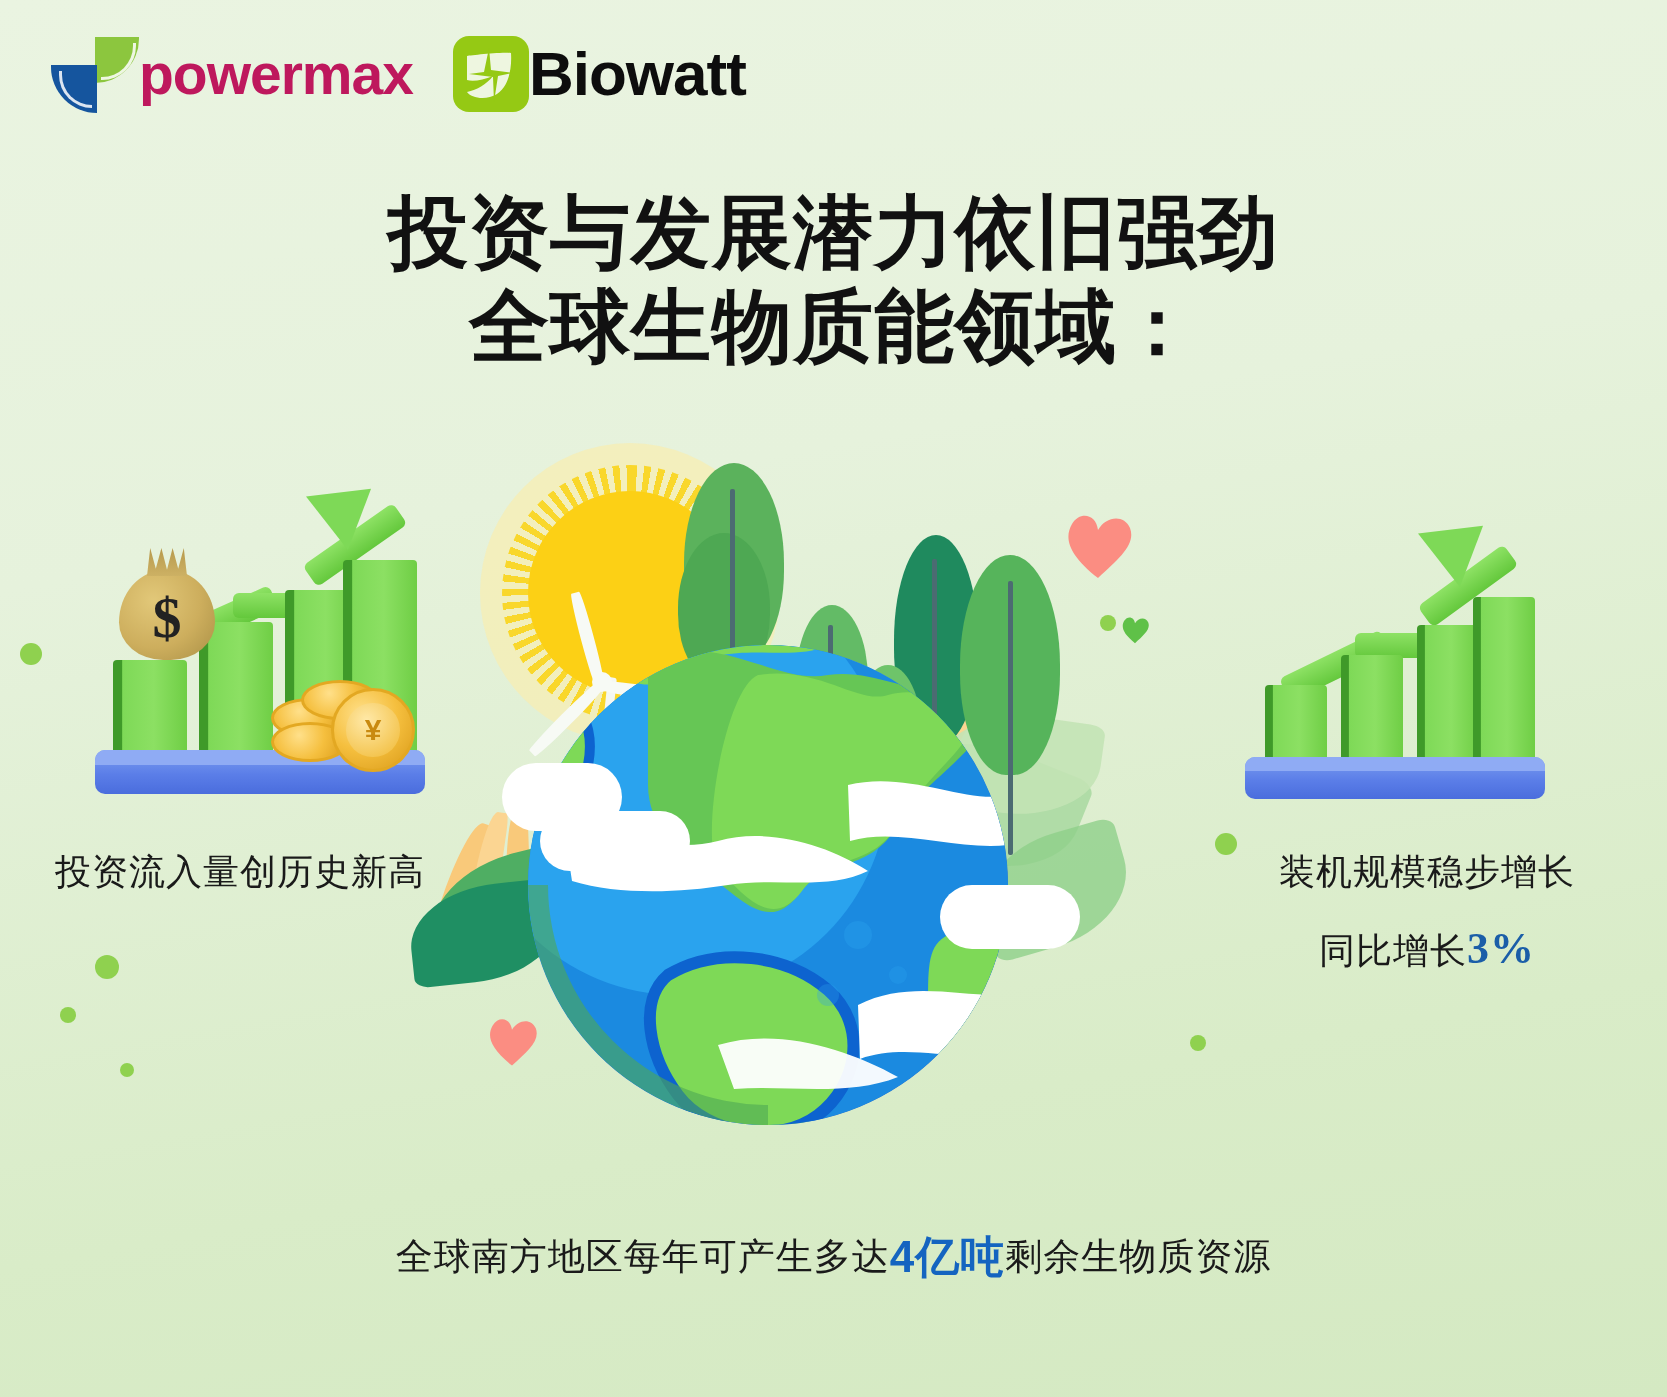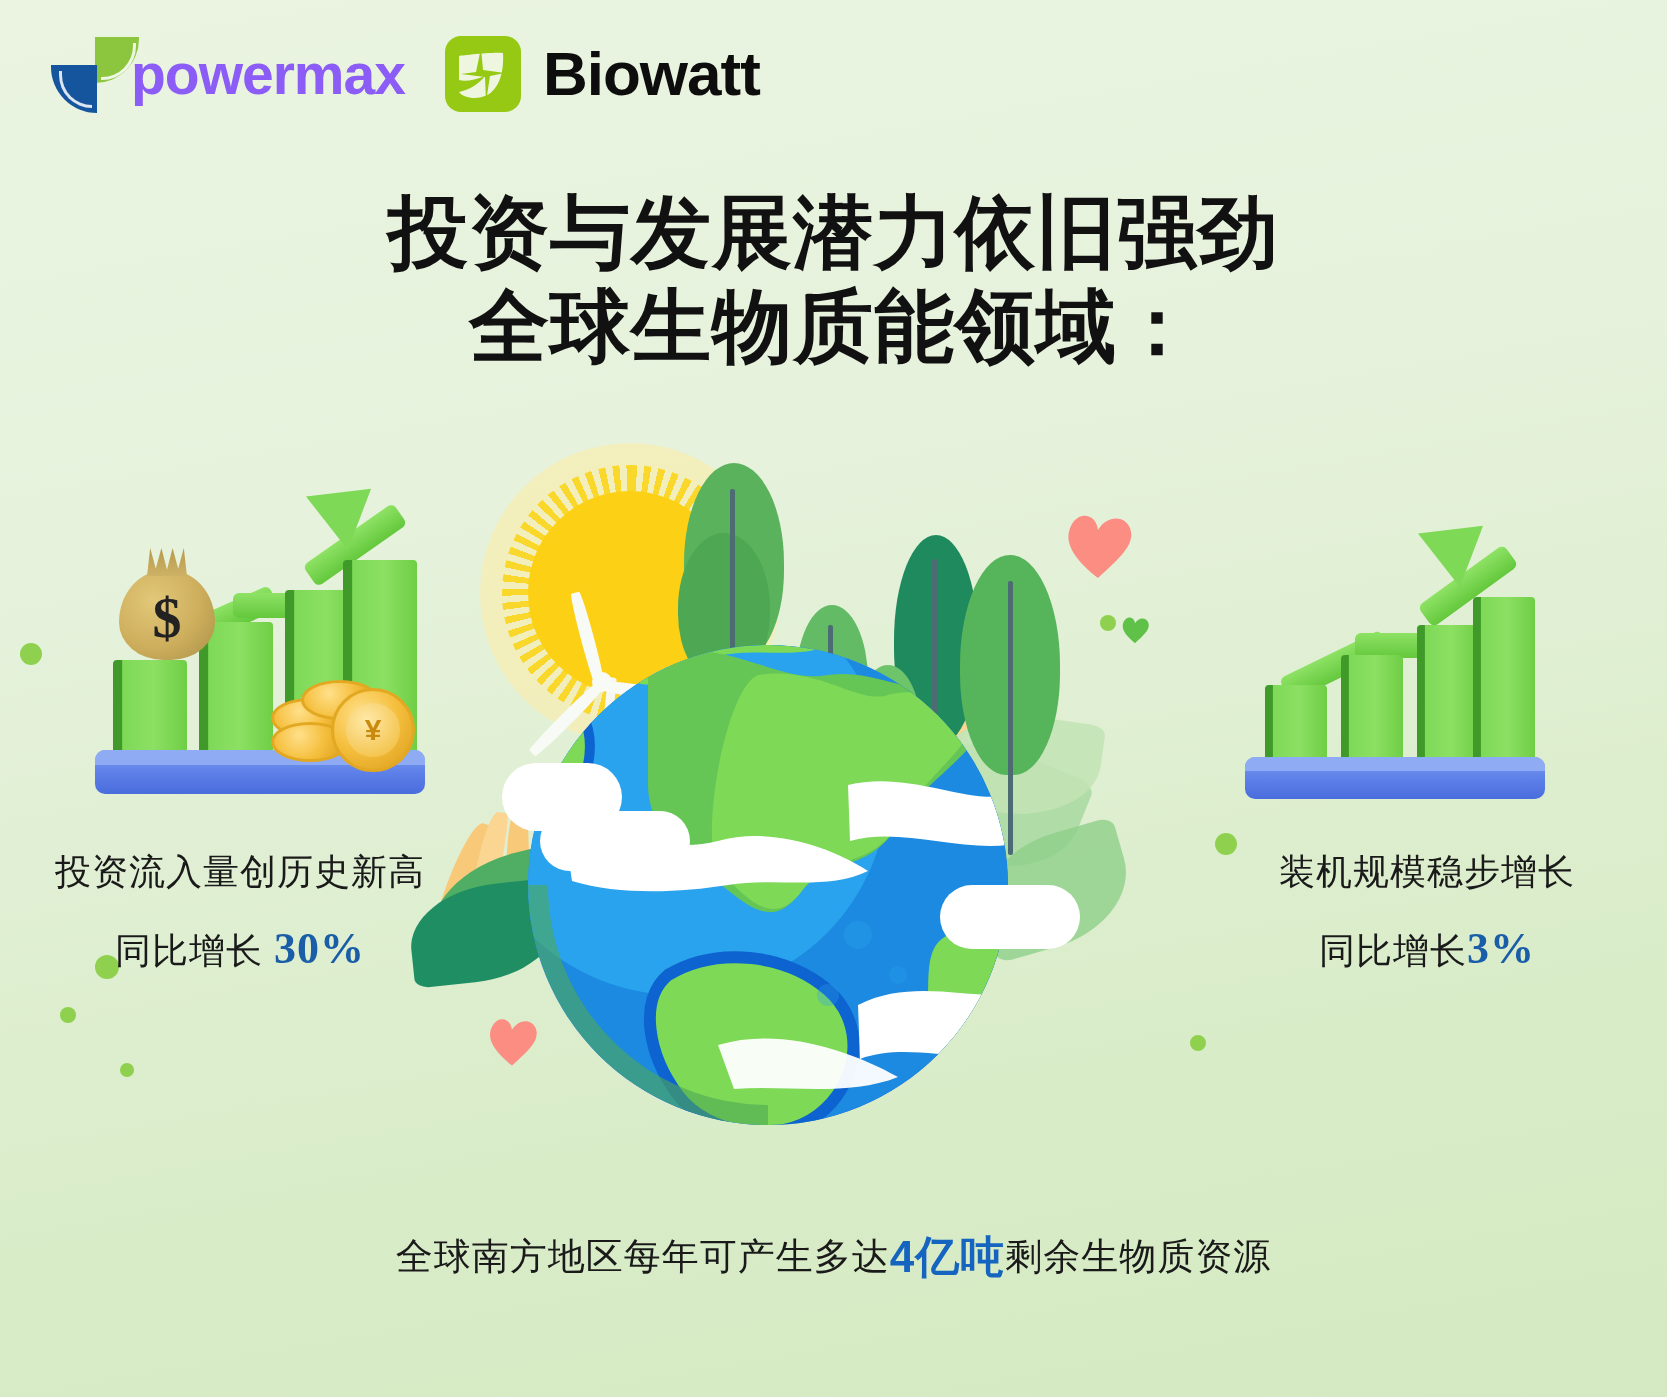--- a/index.html
+++ b/index.html
@@ -25,22 +25,22 @@
   }
   .pm-leaf-blue {
     position:absolute; left:-12px; top:30px; width:46px; height:48px;
     background:#15559e; border-radius:0 0 0 46px;
   }
   .pm-leaf-blue::after{
     content:""; position:absolute; left:8px; top:6px; width:30px; height:34px;
     border-left:3px solid rgba(255,255,255,.85); border-bottom:3px solid rgba(255,255,255,.85);
     border-radius:0 0 0 34px;
   }
-  .pm-text { font-size:57px; font-weight:600; color:#8b5cf6; letter-spacing:-1px; line-height:1; margin-left:2px;}
-  .bw-wrap { display:flex; align-items:center; gap:22px; }
+  .pm-text { font-size:57px; font-weight:600; color:#be185d; letter-spacing:-1px; line-height:1; margin-left:10px;}
+  .bw-wrap { display:flex; align-items:center; }
   .bw-mark { width:76px; height:76px; border-radius:16px; background:#95c914; position:relative; }
   .bw-text { font-size:62px; font-weight:700; color:#0d0d0d; letter-spacing:-1px; line-height:1; }
 
   
   #title { position:absolute; left:0; right:0; top:186px; text-align:center;
            font-size:80px; font-weight:700; color:#111; line-height:1.18; letter-spacing:1px; }
   #title .t-line { display:block; white-space:nowrap; }
 
   
   #stage { position:absolute; left:0; top:415px; width:1667px; height:830px; }
@@ -300,23 +300,20 @@
   </div>
   <div style="position:absolute;left:1120px;top:200px;">
     <svg width="30" height="29" viewBox="0 0 72 70">
         <path d="M36 68 C6 44 2 28 10 14 C18 1 34 4 36 20 C44 6 62 4 68 18 C74 34 58 48 36 68Z" fill="#5fc148"></path>
       </svg>
   </div>
 </div>
 
 <div class="stat" style="left:30px; width:420px; top:848px;">
   <div class="line1">投资流入量创历史新高</div>
-  <div class="line2">
-    <span>同比增长 </span><span class="pct">30%</span>
-  </div>
 </div>
 
 <div class="stat" style="right:30px; width:420px; top:848px;">
   <div class="line1">装机规模稳步增长</div>
   <div class="line2">
     <span>同比增长</span><span class="pct">3%</span>
   </div>
 </div>
 
 <div id="caption">

